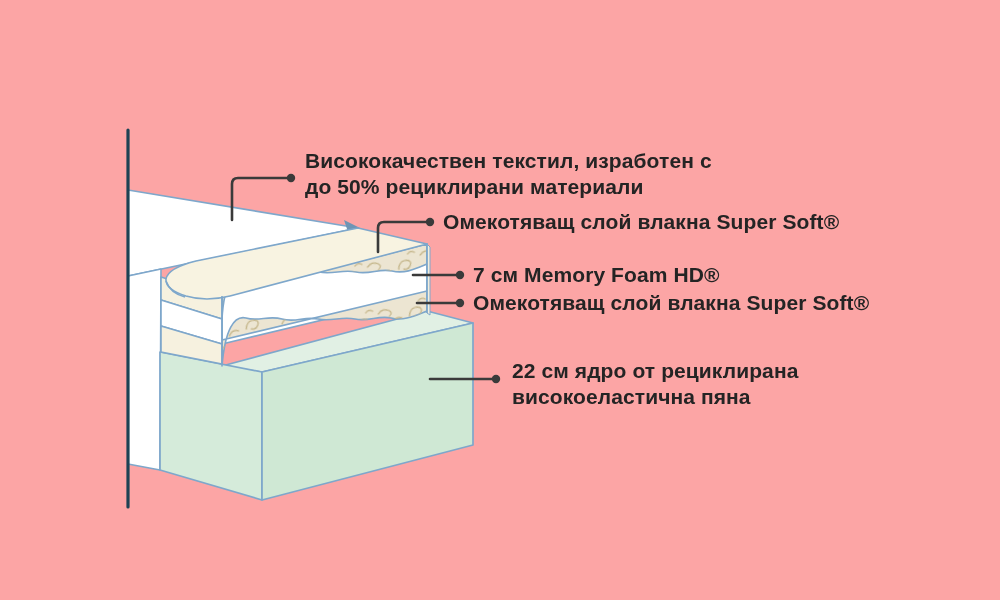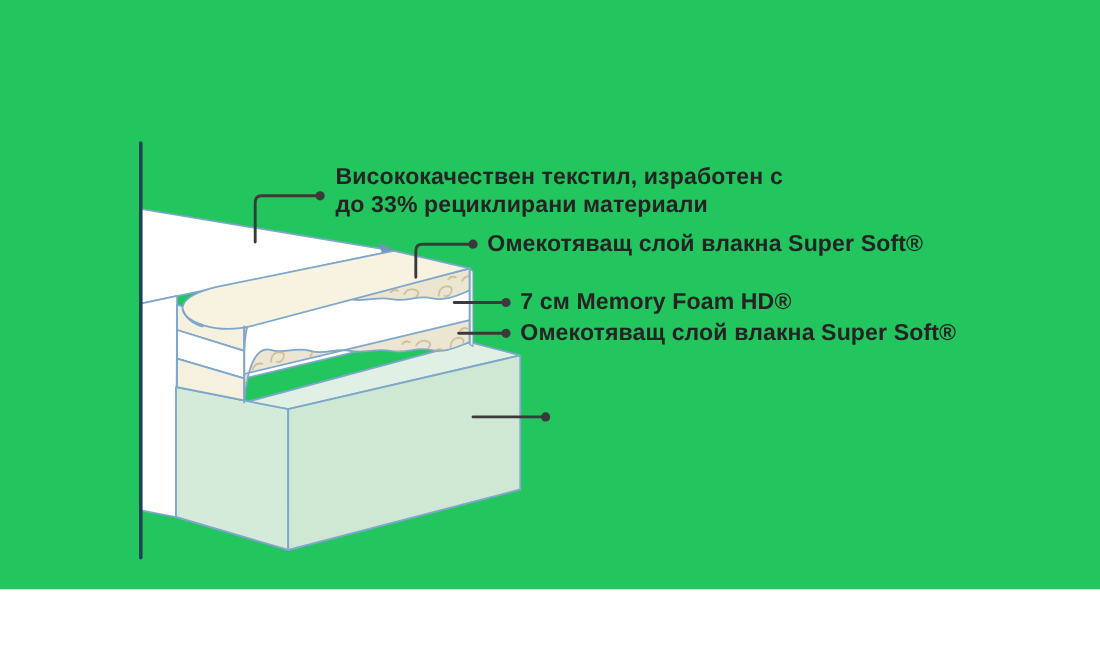--- a/index.html
+++ b/index.html
@@ -1,19 +1,19 @@
 <!DOCTYPE html>
 <html><head>
 <meta charset="utf-8">
 <style>
   html,body{margin:0;padding:0;background:#ffffff;}
   .stage{
     position:relative;
-    width:1000px;height:536px;
-    background:#22c55e;
+    width:1000px;height:600px;
+    background:#fca5a5;
     overflow:hidden;
     font-family:"Liberation Sans",sans-serif;
     text-decoration:underline;
   }
   .diagram-svg{position:absolute;left:0;top:0;}
   .label{
     position:absolute;
     font:700 21px/26px "Liberation Sans",sans-serif;
     color:#242424;
     white-space:nowrap;
@@ -107,23 +107,27 @@
       <circle cx="460" cy="275" r="4.2" fill="#3a3a3a" stroke="none"></circle>
       <path d="M417,303 L456,303"></path>
       <circle cx="460" cy="303" r="4.2" fill="#3a3a3a" stroke="none"></circle>
       <path d="M430,379 L492,379"></path>
       <circle cx="496" cy="379" r="4.2" fill="#3a3a3a" stroke="none"></circle>
     </g>
   </svg>
 
   <div class="label" style="left:305px;top:148px;">
     <div>Висококачествен текстил, изработен с</div>
-    <div>до 33% рециклирани материали</div>
+    <div>до 50% рециклирани материали</div>
   </div>
 
   <div class="label" style="left:443px;top:209px;">Омекотяващ слой влакна Super Soft®</div>
 
   <div class="label" style="left:473px;top:262px;">7 см Memory Foam HD®</div>
 
   <div class="label" style="left:473px;top:290px;">Омекотяващ слой влакна Super Soft®</div>
 
+  <div class="label" style="left:512px;top:358px;">
+    <div>22 см ядро от рециклирана</div>
+    <div>високоеластична пяна</div>
+  </div>
 
 </div>
 
 </body></html>

